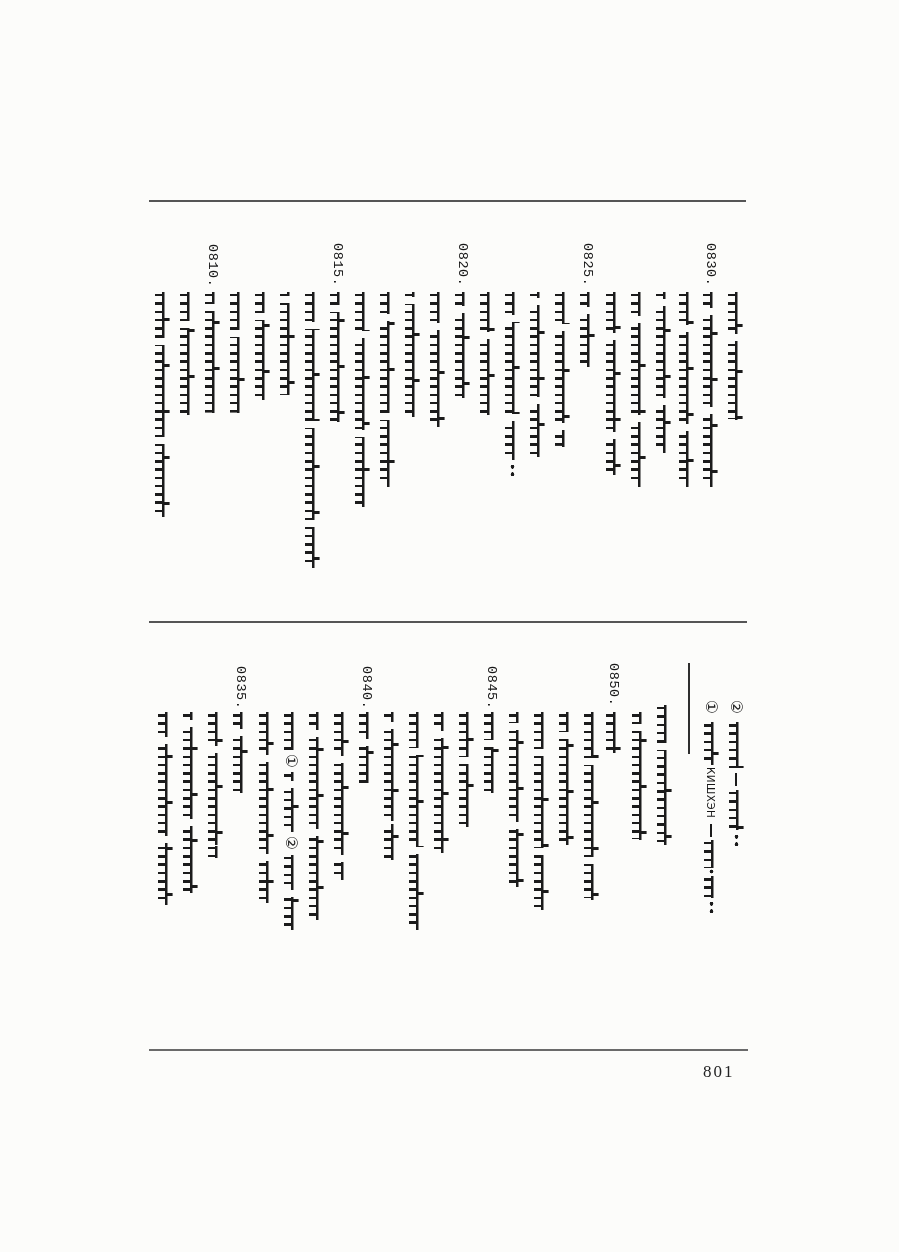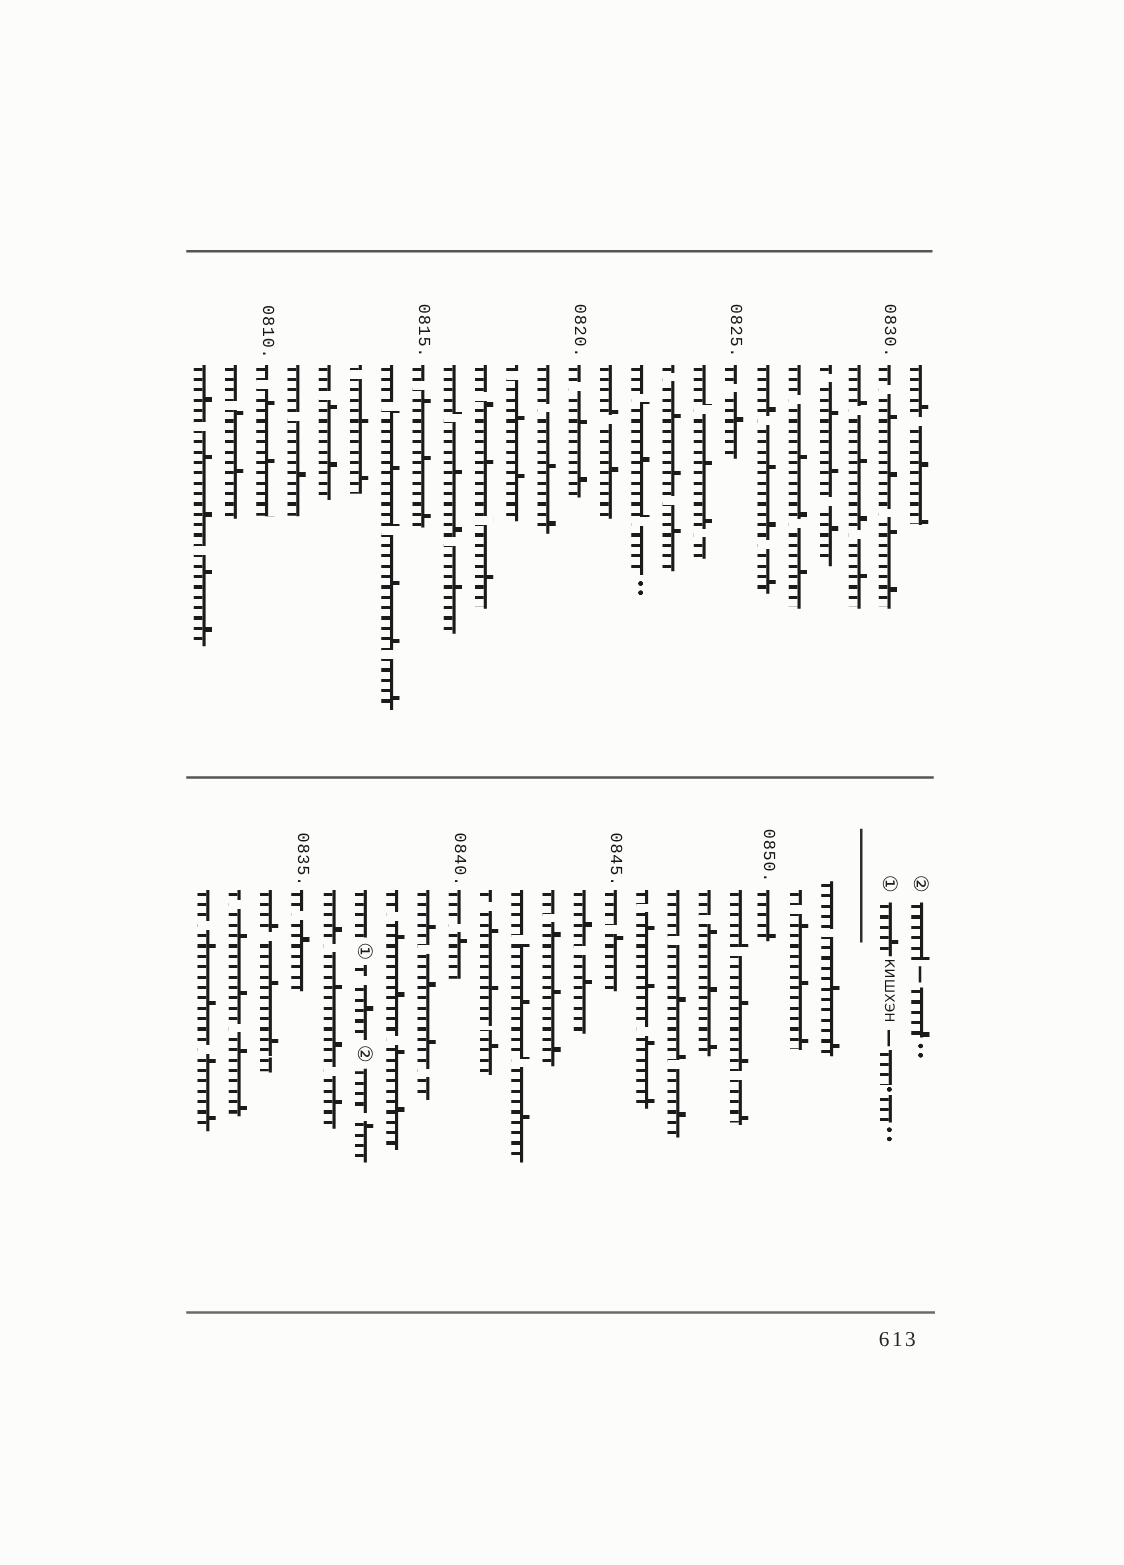--- a/index.html
+++ b/index.html
@@ -166,14 +166,14 @@
       <div class="mcol" style="left: 605.5px; top: 712px; height: 41px; --g: -17px; --f: 13px;"></div>
       <div class="mcol" style="left: 631.5px; top: 712px; height: 128px; --g: -34px; --f: 5px;"></div>
       <div class="mcol" style="left: 656.5px; top: 705px; height: 140px; --g: -8px; --f: 16px;"></div>
       <div class="mcol" style="left: 703.5px; top: 722px; height: 43px; --g: -25px; --f: 8px;"></div>
       <div class="mcol" style="left: 703.5px; top: 840px; height: 28px; --g: -42px; --f: 19px;"></div>
       <div class="mcol" style="left: 703.5px; top: 876px; height: 22px; --g: -16px; --f: 11px;"></div>
       <div class="mcol" style="left: 728.5px; top: 722px; height: 46px; --g: -33px; --f: 22px;"></div>
       <div class="mcol" style="left: 728.5px; top: 790px; height: 40px; --g: -7px; --f: 14px;"></div>
     </div>
 
-  <div class="page-num">613</div>
+  <div class="page-num">801</div>
 </div>
 
 </body></html>

